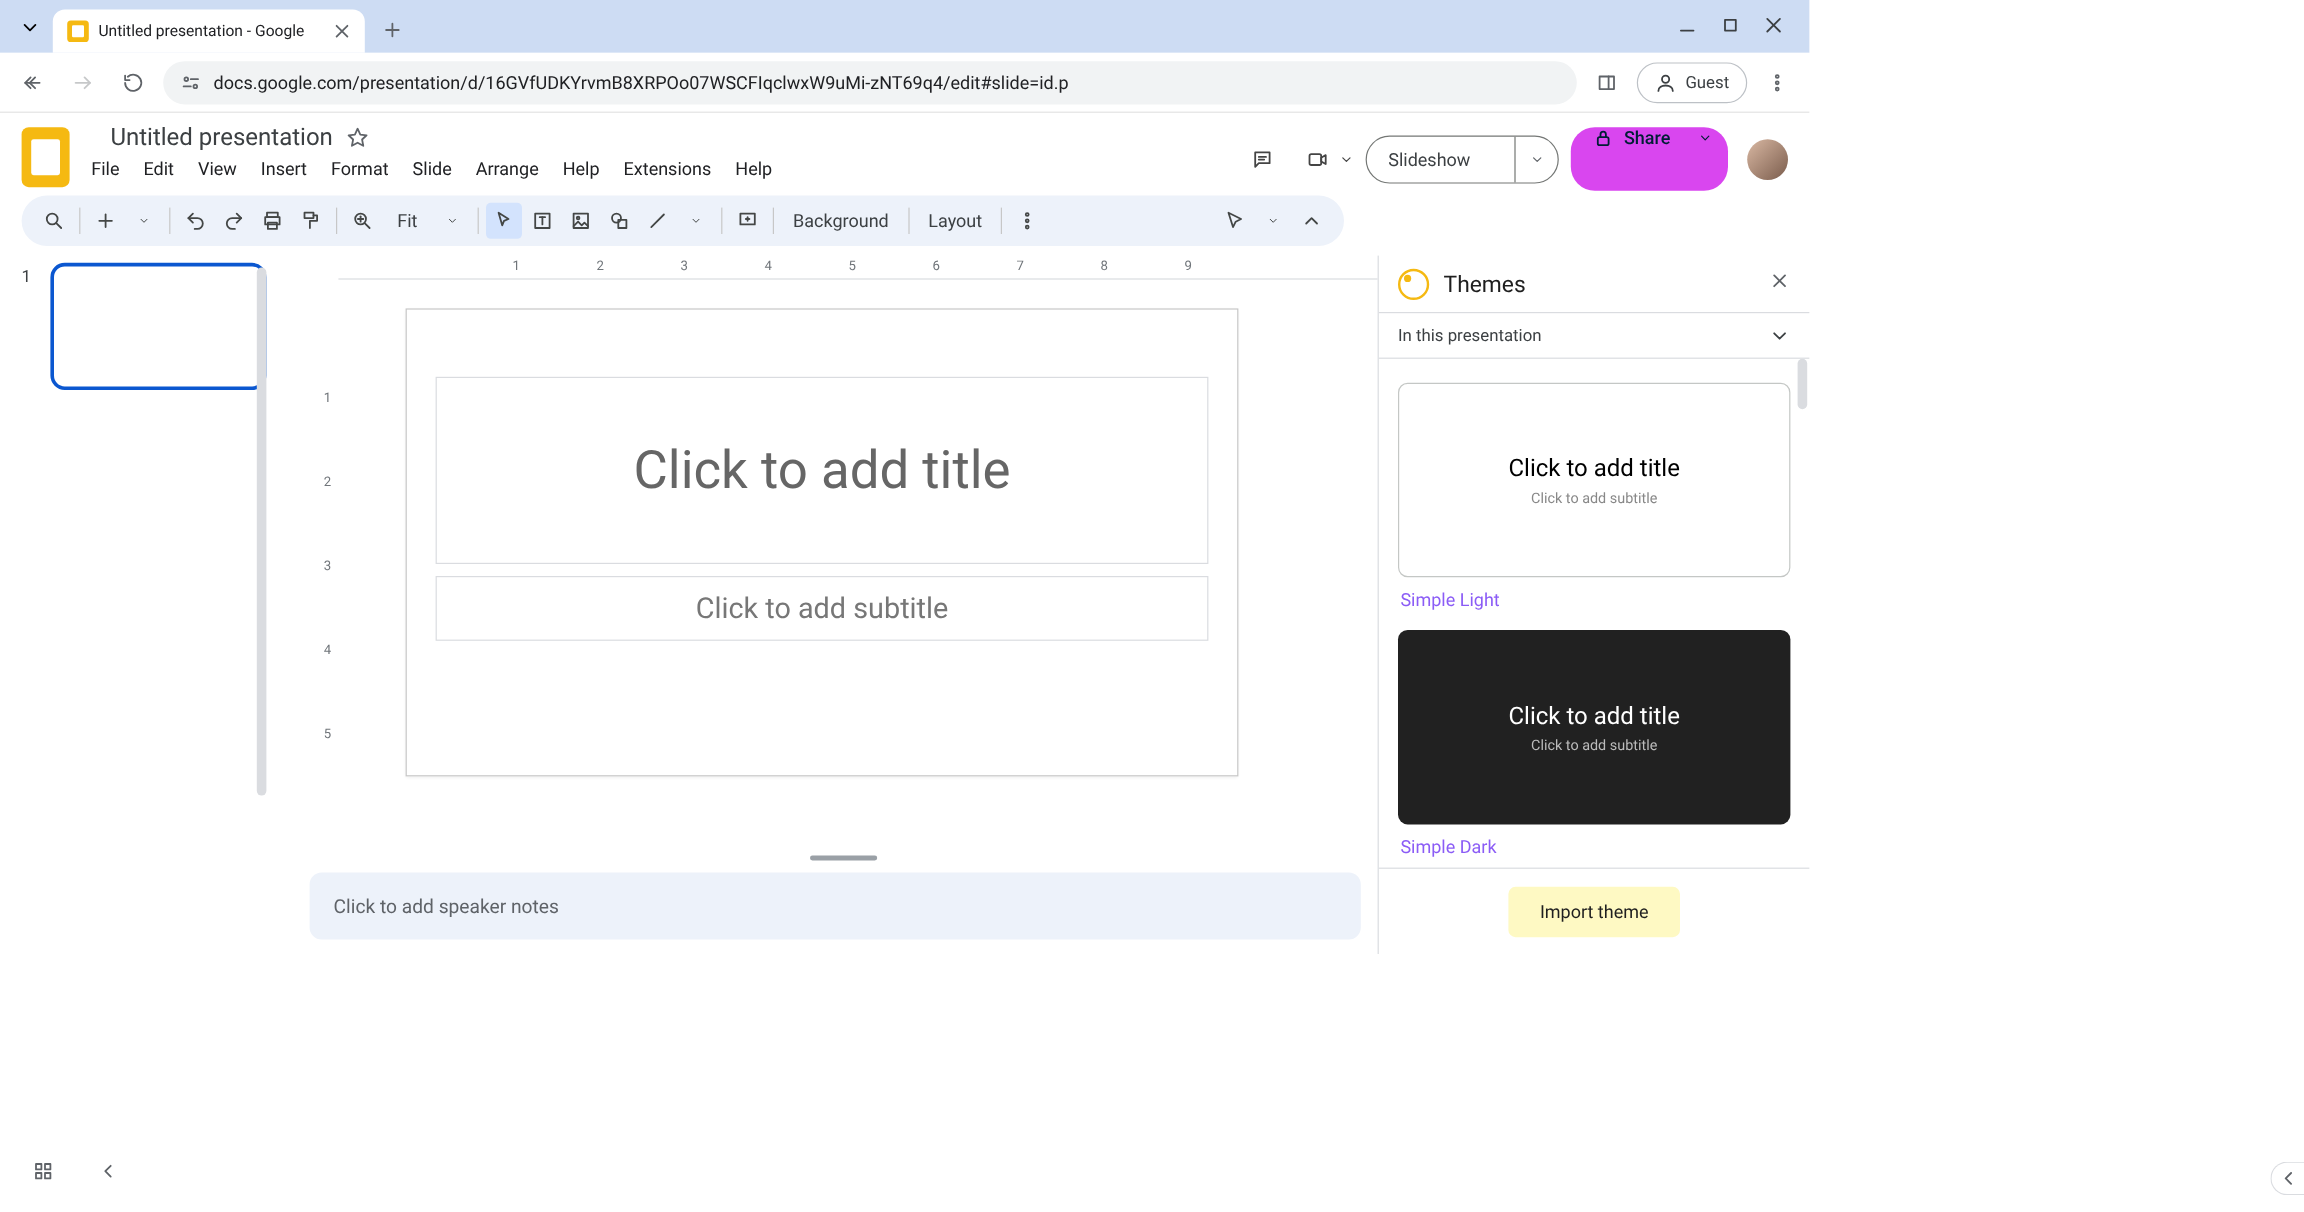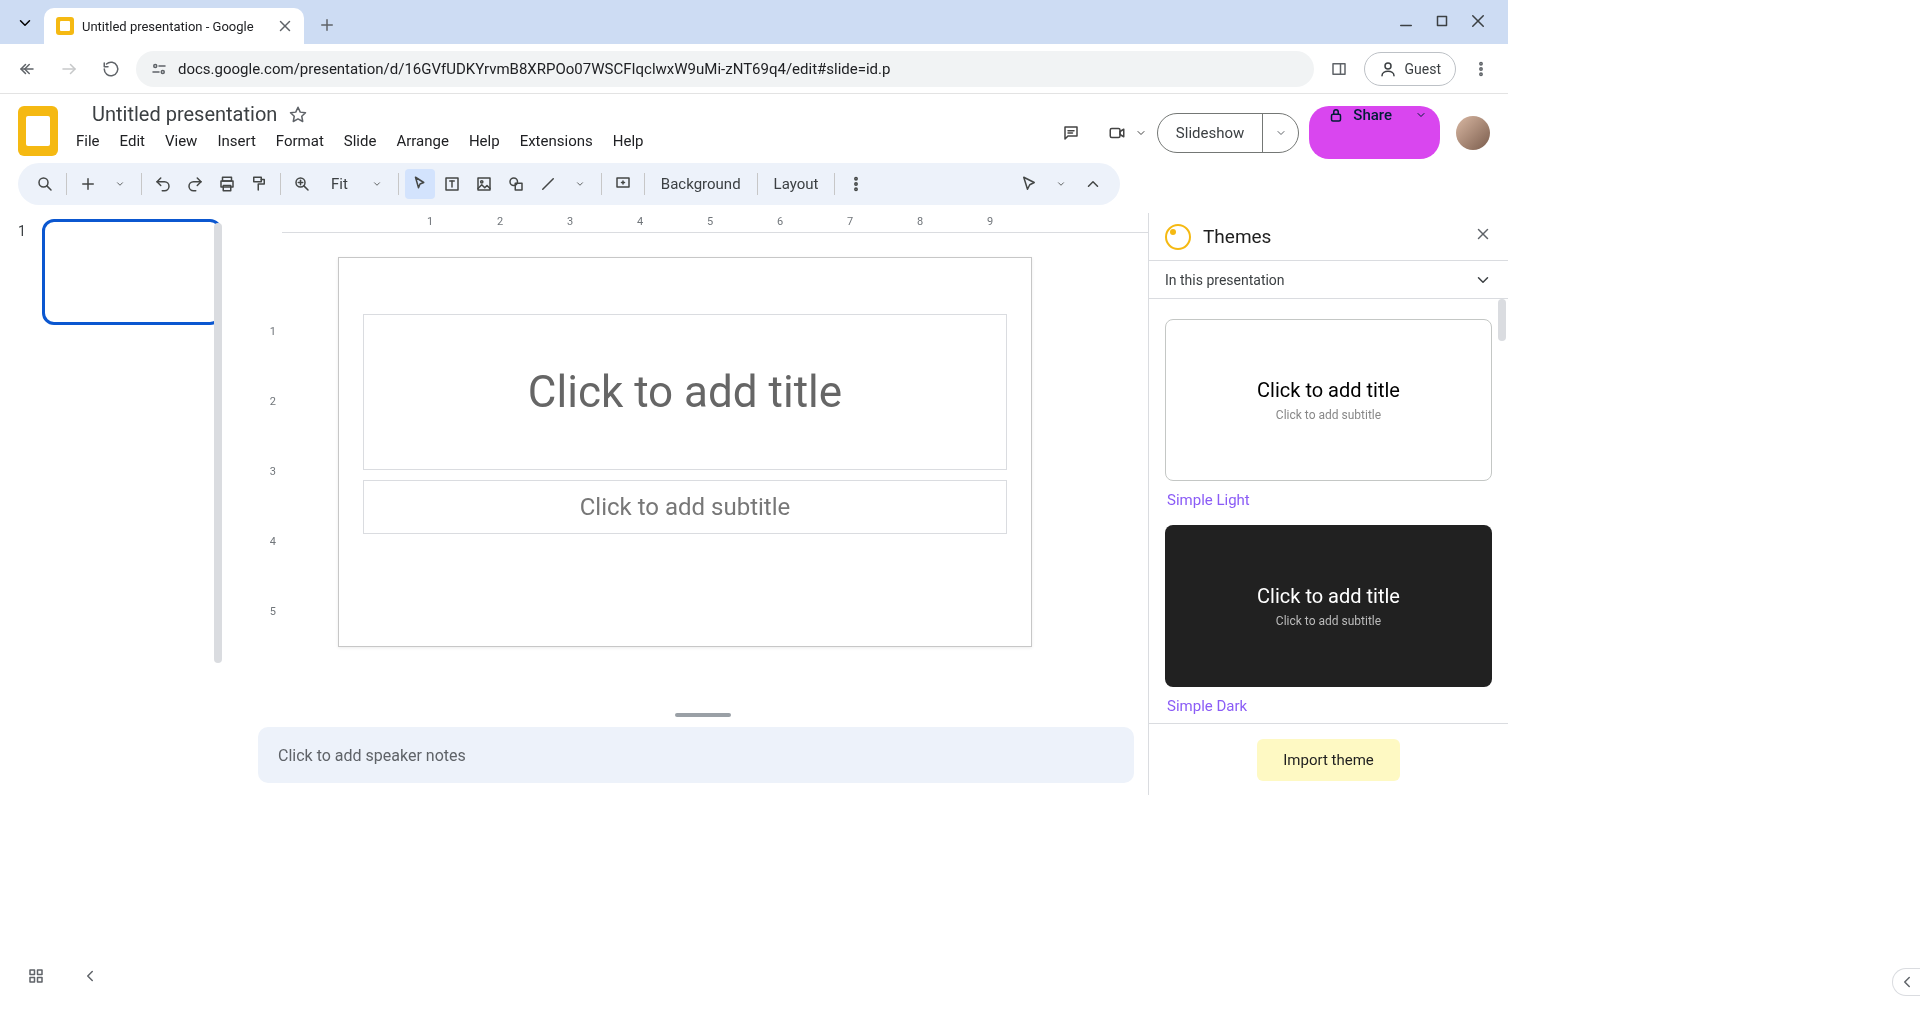--- a/index.html
+++ b/index.html
@@ -33,21 +33,21 @@
 .app-logo::after { content: ""; position: absolute; inset: 10px 8px; background: #fff; border-radius: 2px; }
 .doc-block { display: flex; flex-direction: column; gap: 2px; flex: 1;}
 .doc-title-row { display: flex; align-items: center; gap: 10px; }
 .doc-title { font-size: 20px; color: #3c4043; margin-left: 24px; }
 .star-btn { color: #5f6368; width: 22px; height: 22px; display: flex; align-items: center; justify-content: center; }
 .menu-bar { display: flex; gap: 4px; }
 .menu-item { padding: 4px 8px; font-size: 15px; color: #202124; border-radius: 4px; }
 .header-right { display: flex; align-items: center; gap: 10px; margin-left: auto; padding-top: 4px;}
 .hr-btn { width: 36px; height: 36px; display: flex; align-items: center; justify-content: center; color: #444; border-radius: 50%; }
 .hr-combo { display: flex; align-items: center; color: #444;}
-.slideshow-btn { height: 40px; border: 1px solid #747775; border-radius: 20px; display: flex; align-items: center; }
+.slideshow-btn { height: 40px; border: 1px solid #747775; border-radius: 20px; display: flex; align-items: center; gap: 19px; }
 .slideshow-main { padding: 0 18px; font-size: 15px; color: #3c4043;}
 .slideshow-arrow { border-left: 1px solid #747775; width: 36px; height: 100%; display: flex; align-items: center; justify-content: center; color: #5f6368;}
 .share-btn { height: 53px; background: #d946ef; border-radius: 20px; display: flex; align-items: flex-start; color: #001d35;}
 .share-main { display: flex; align-items: center; gap: 8px; padding: 0 16px 0 18px; font-size: 15px; font-weight: 500;}
 .share-arrow { width: 32px; display: flex; align-items: center; justify-content: center; color: #001d35; padding-right: 6px;}
 .avatar { width: 34px; height: 34px; border-radius: 50%; background: linear-gradient(135deg,#d9b8a3,#7a5c4c); margin-left: 6px;}
 
 
 .tool-row { padding: 4px 18px 8px 18px; }
 .tool-pill { height: 42px; background: #edf2fa; border-radius: 22px; display: flex; align-items: center; padding: 0 12px; gap: 2px; width: 1102px;}

